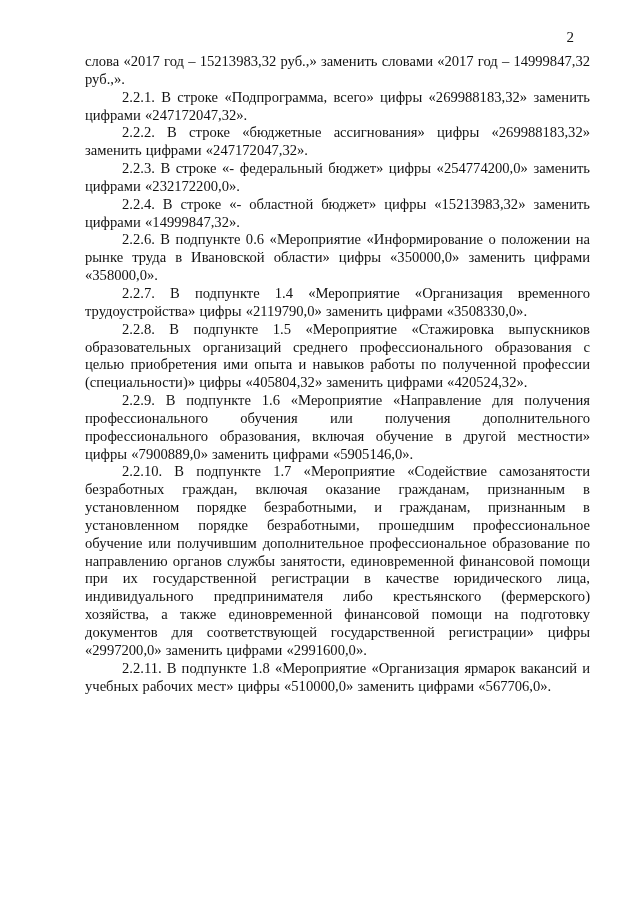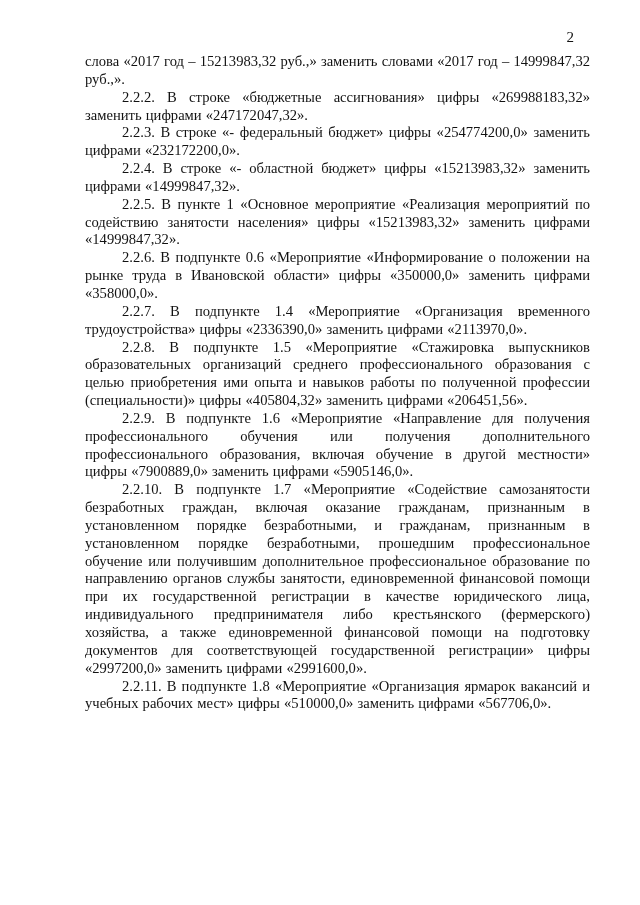--- a/index.html
+++ b/index.html
@@ -45,34 +45,34 @@
 
 <div class="page">
 
   <div class="page-number">2</div>
 
   <div class="text-block">
 
     <p class="para">слова «2017 год – 15213983,32 руб.,» заменить словами «2017 год – 14999847,32 руб.,».</p>
 
 
+    <p class="para indent">2.2.1. В строке «Подпрограмма, всего» цифры «269988183,32» заменить цифрами «247172047,32».</p>
 
     <p class="para indent">2.2.2. В строке «бюджетные ассигнования» цифры «269988183,32» заменить цифрами «247172047,32».</p>
 
     <p class="para indent">2.2.3. В строке «- федеральный бюджет» цифры «254774200,0» заменить цифрами «232172200,0».</p>
 
     <p class="para indent">2.2.4. В строке «- областной бюджет» цифры «15213983,32» заменить цифрами «14999847,32».</p>
 
-    <p class="para indent">2.2.5. В пункте 1 «Основное мероприятие «Реализация мероприятий по содействию занятости населения» цифры «15213983,32» заменить цифрами «14999847,32».</p>
 
     <p class="para indent">2.2.6. В подпункте 0.6 «Мероприятие «Информирование о положении на рынке труда в Ивановской области» цифры «350000,0» заменить цифрами «358000,0».</p>
 
-    <p class="para indent">2.2.7. В подпункте 1.4 «Мероприятие «Организация временного трудоустройства» цифры «2336390,0» заменить цифрами «2113970,0».</p>
+    <p class="para indent">2.2.7. В подпункте 1.4 «Мероприятие «Организация временного трудоустройства» цифры «2119790,0» заменить цифрами «3508330,0».</p>
 
-    <p class="para indent">2.2.8. В подпункте 1.5 «Мероприятие «Стажировка выпускников образовательных организаций среднего профессионального образования с целью приобретения ими опыта и навыков работы по полученной профессии (специальности)» цифры «405804,32» заменить цифрами «206451,56».</p>
+    <p class="para indent">2.2.8. В подпункте 1.5 «Мероприятие «Стажировка выпускников образовательных организаций среднего профессионального образования с целью приобретения ими опыта и навыков работы по полученной профессии (специальности)» цифры «405804,32» заменить цифрами «420524,32».</p>
 
     <p class="para indent">2.2.9. В подпункте 1.6 «Мероприятие «Направление для получения профессионального обучения или получения дополнительного профессионального образования, включая обучение в другой местности» цифры «7900889,0» заменить цифрами «5905146,0».</p>
 
     <p class="para indent">2.2.10. В подпункте 1.7 «Мероприятие «Содействие самозанятости безработных граждан, включая оказание гражданам, признанным в установленном порядке безработными, и гражданам, признанным в установленном порядке безработными, прошедшим профессиональное обучение или получившим дополнительное профессиональное образование по направлению органов службы занятости, единовременной финансовой помощи при их государственной регистрации в качестве юридического лица, индивидуального предпринимателя либо крестьянского (фермерского) хозяйства, а также единовременной финансовой помощи на подготовку документов для соответствующей государственной регистрации» цифры «2997200,0» заменить цифрами «2991600,0».</p>
 
     <p class="para indent">2.2.11. В подпункте 1.8 «Мероприятие «Организация ярмарок вакансий и учебных рабочих мест» цифры «510000,0» заменить цифрами «567706,0».</p>
 
   </div>
 
 </div>

